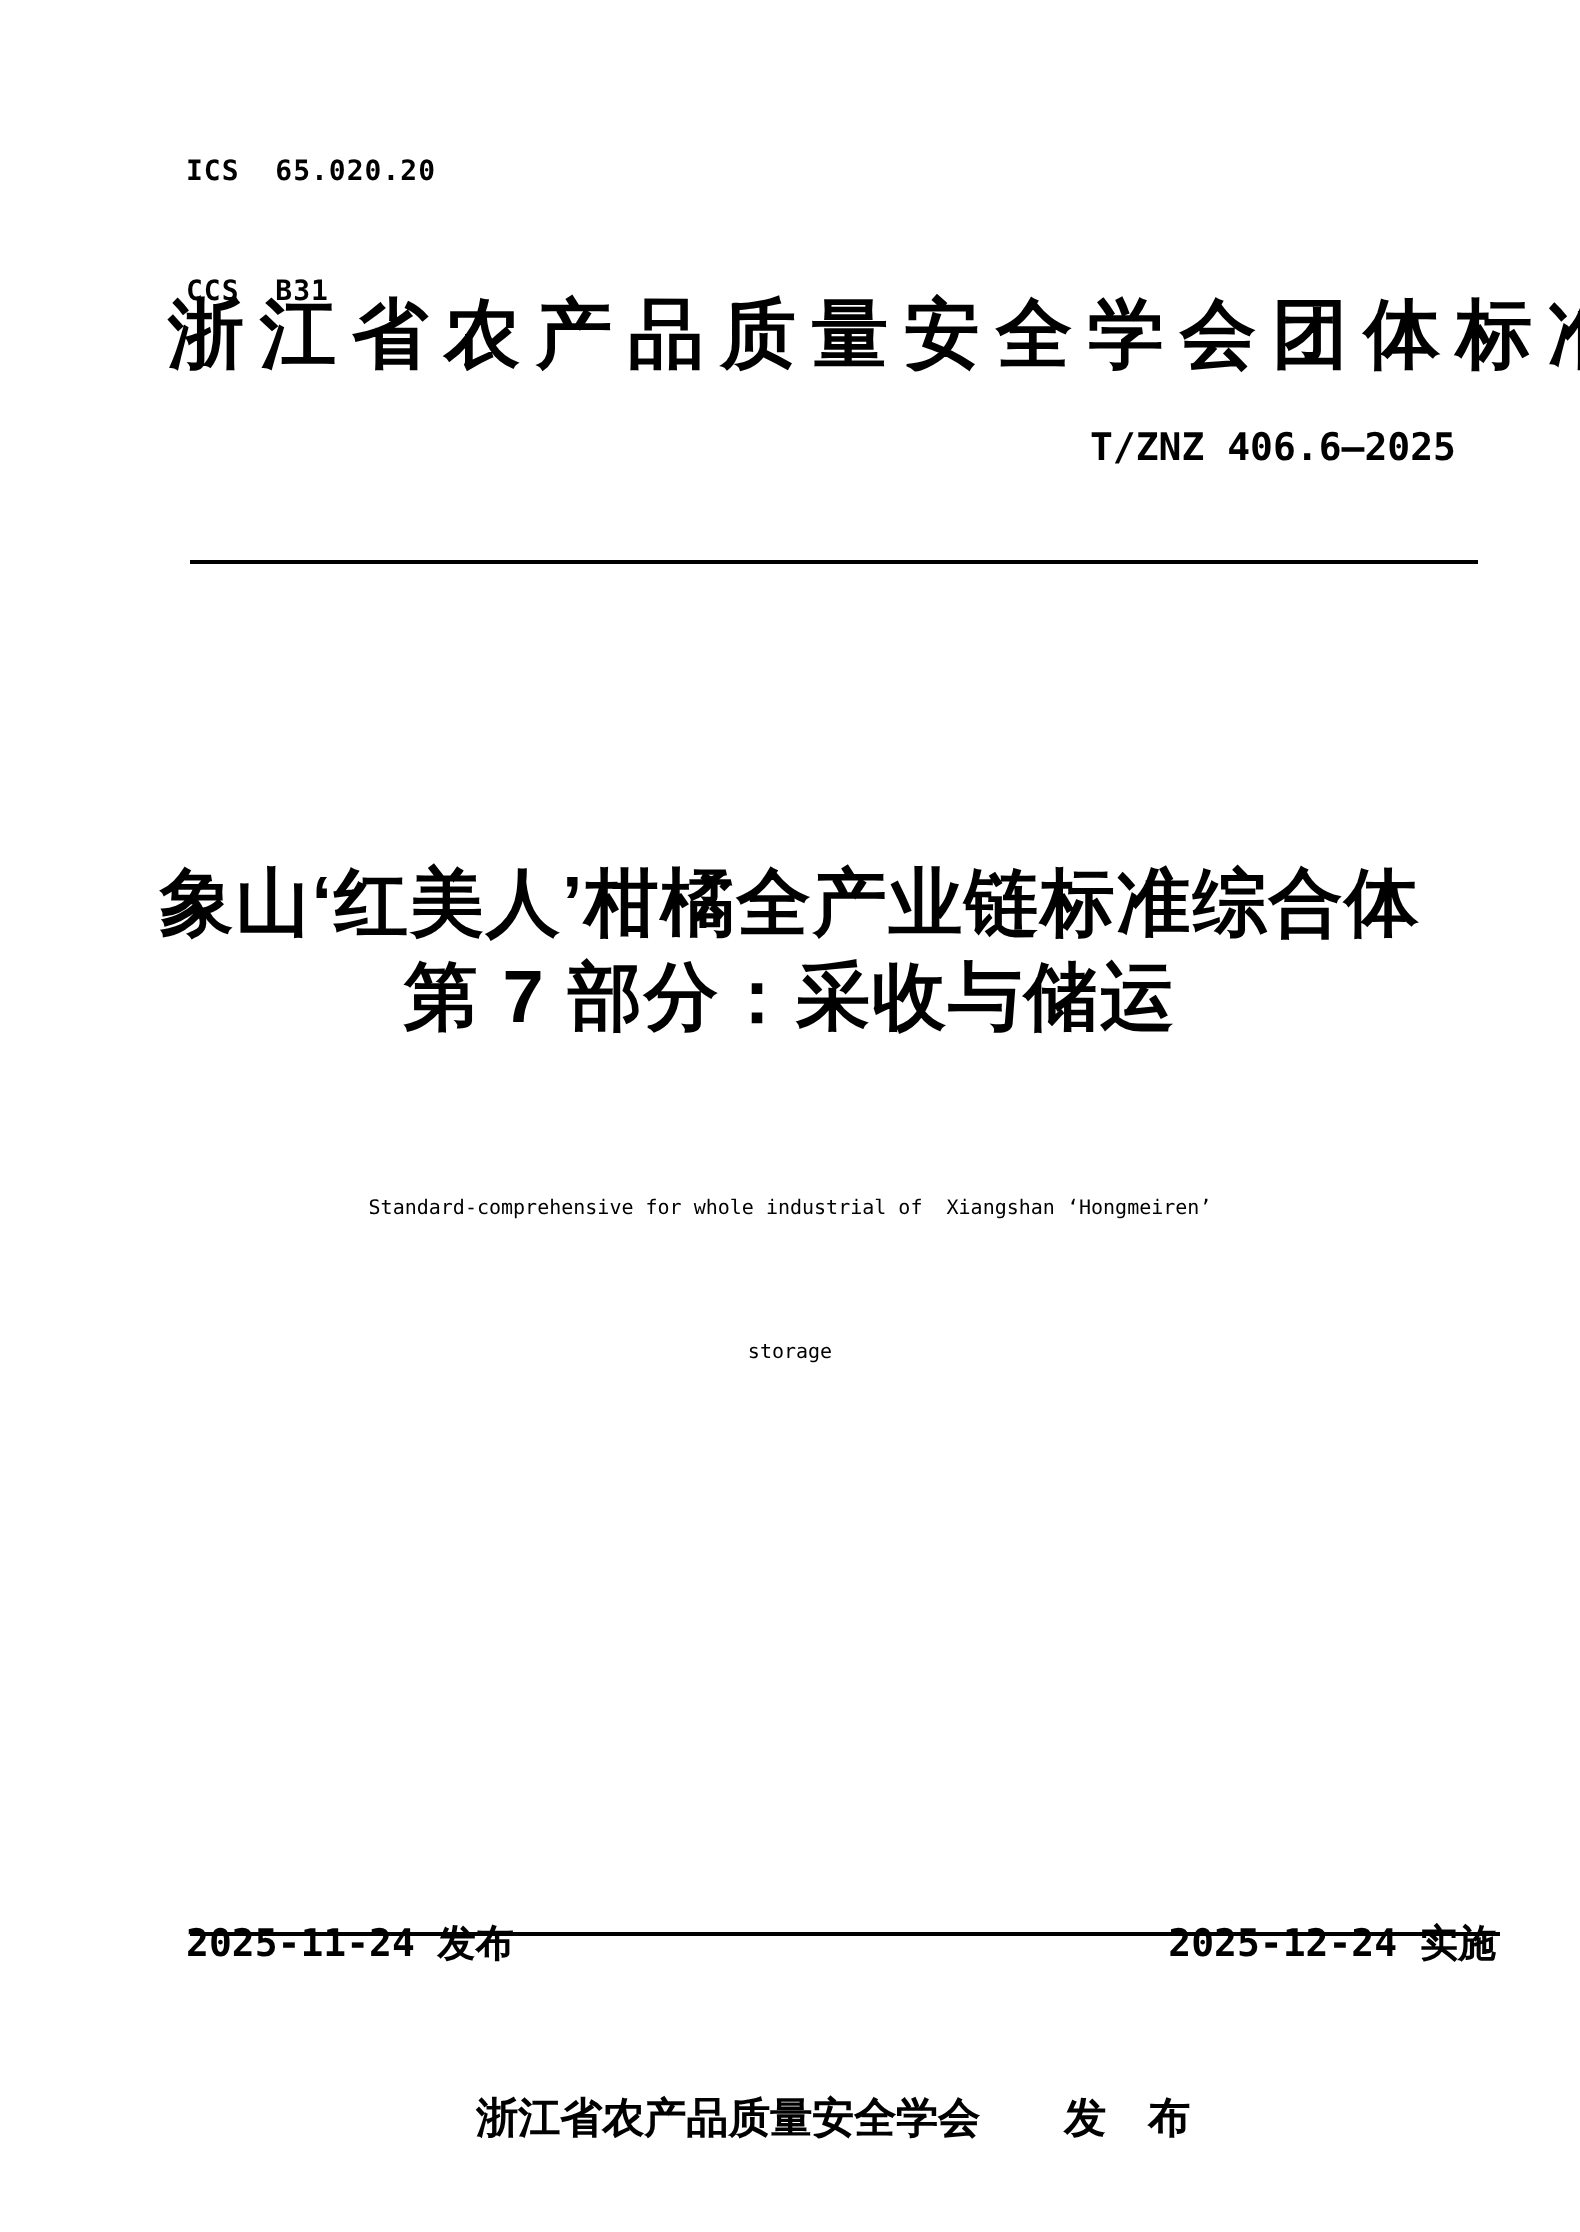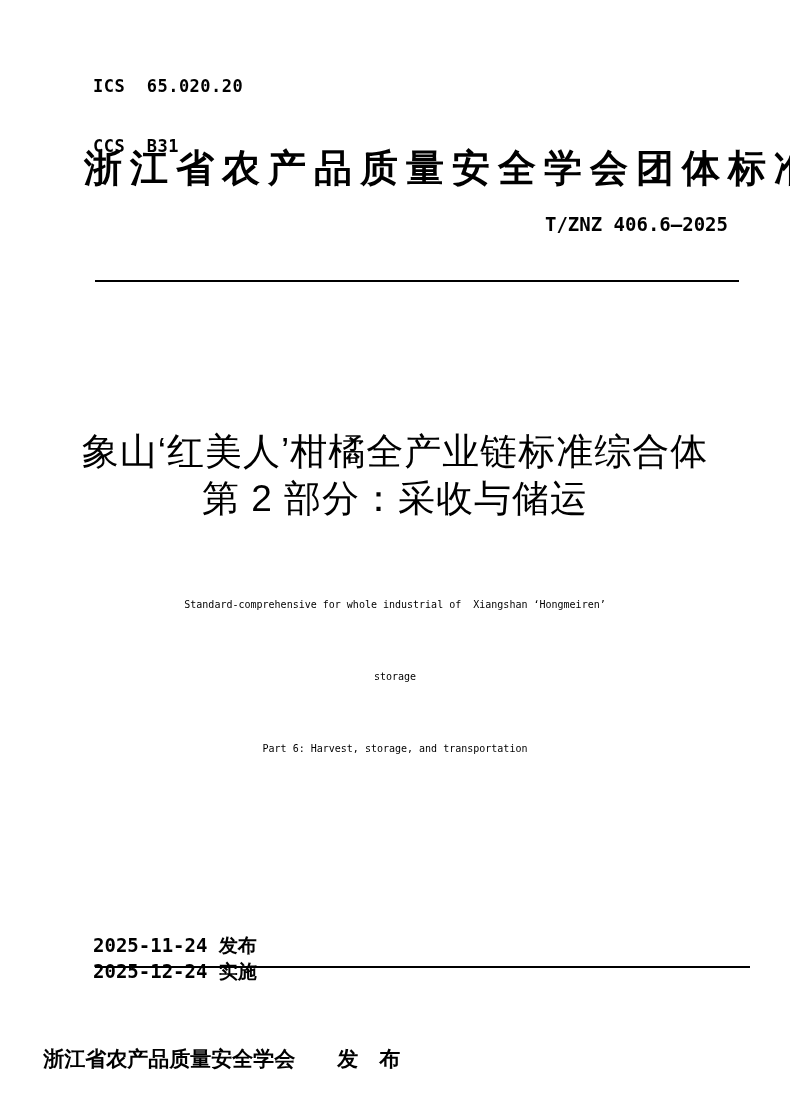--- a/index.html
+++ b/index.html
@@ -12,21 +12,21 @@
     font-family: "Liberation Sans", sans-serif;
     overflow: hidden;
   }
   .mono { font-family: "DejaVu Sans Mono", "Liberation Mono", monospace; }
   .serif-logo { font-family: "DejaVu Serif", "Liberation Serif", serif; }
 
   .codes {
     position: absolute;
     left: 93px;
     top: 36px;
-    font-size: 17px;
+    font-size: 14px;
     font-weight: 700;
     line-height: 20px;
     letter-spacing: 0.5px;
     white-space: pre;
   }
   .logo {
     position: absolute;
     top: 54px;
     right: 80px;
     font-size: 68px;
@@ -61,52 +61,52 @@
   .top-rule { left: 95px; right: 51px; top: 280px; }
   .bottom-rule { left: 95px; right: 40px; top: 966px; }
 
   .title-cn {
     position: absolute;
     left: 0;
     right: 0;
     top: 428px;
     text-align: center;
     font-size: 37px;
-    font-weight: 400;
+    font-weight: 700;
     line-height: 47px;
     letter-spacing: 1px;
   }
   .title-en {
     position: absolute;
     left: 0;
     right: 0;
     top: 545px;
     text-align: center;
     font-size: 10px;
     font-weight: 500;
     line-height: 24px;
     white-space: pre;
   }
   .dates {
     position: absolute;
     left: 93px;
     right: 42px;
-    top: 933px;
+    top: 959px;
     display: flex;
     justify-content: space-between;
     font-size: 19px;
     font-weight: 600;
     white-space: pre;
-    flex-direction: column;
   }
   .publisher {
     position: absolute;
     left: 20px;
     right: 0;
     top: 1021px;
+    text-align: center;
     font-size: 21px;
     font-weight: 700;
     white-space: pre;
   }
   .publish-action { margin-left: 42px; }
 </style>
 </head>
 <body>
 
 <div class="page">
@@ -118,27 +118,26 @@
 
 
   <div class="banner">浙江省农产品质量安全学会团体标准</div>
 
   <div class="std-number mono">T/ZNZ 406.6—2025</div>
 
   <div class="rule top-rule"></div>
 
   <div class="title-cn">
     <div>象山‘红美人’柑橘全产业链标准综合体</div>
-    <div>第 2 部分：采收与储运</div>
+    <div>第 7 部分：采收与储运</div>
   </div>
 
   <div class="title-en mono">
     <div>Standard-comprehensive for whole industrial of  Xiangshan ‘Hongmeiren’</div>
     <div>storage</div>
-    <div>Part 6: Harvest, storage, and transportation</div>
   </div>
 
   <div class="dates mono">
     <span>2025-11-24 发布</span>
     <span>2025-12-24 实施</span>
   </div>
 
   <div class="rule bottom-rule"></div>
 
   <div class="publisher">

